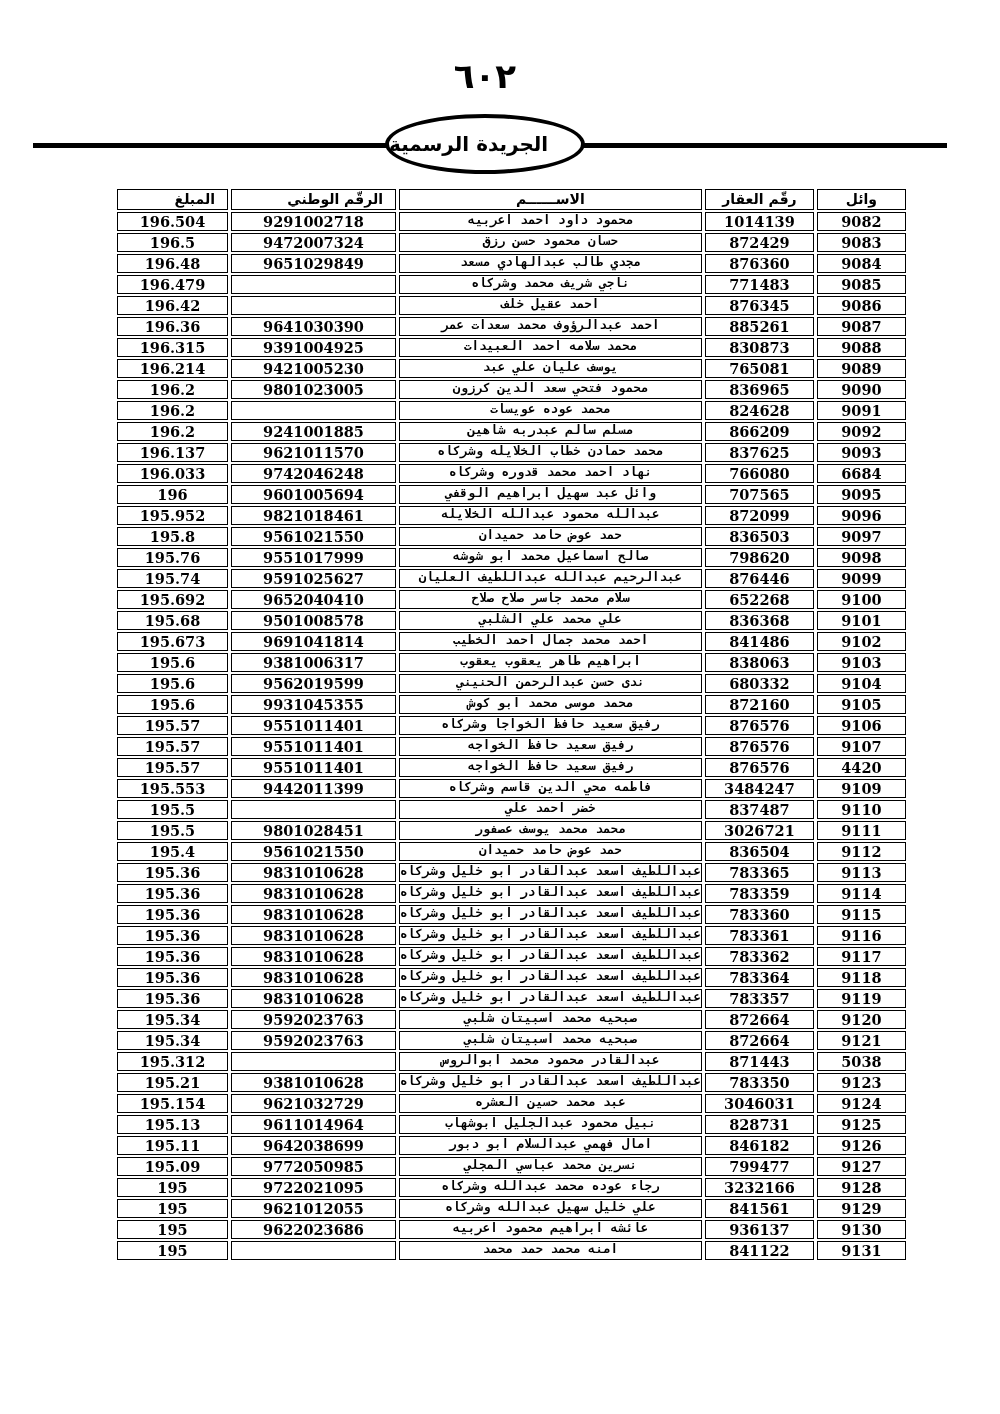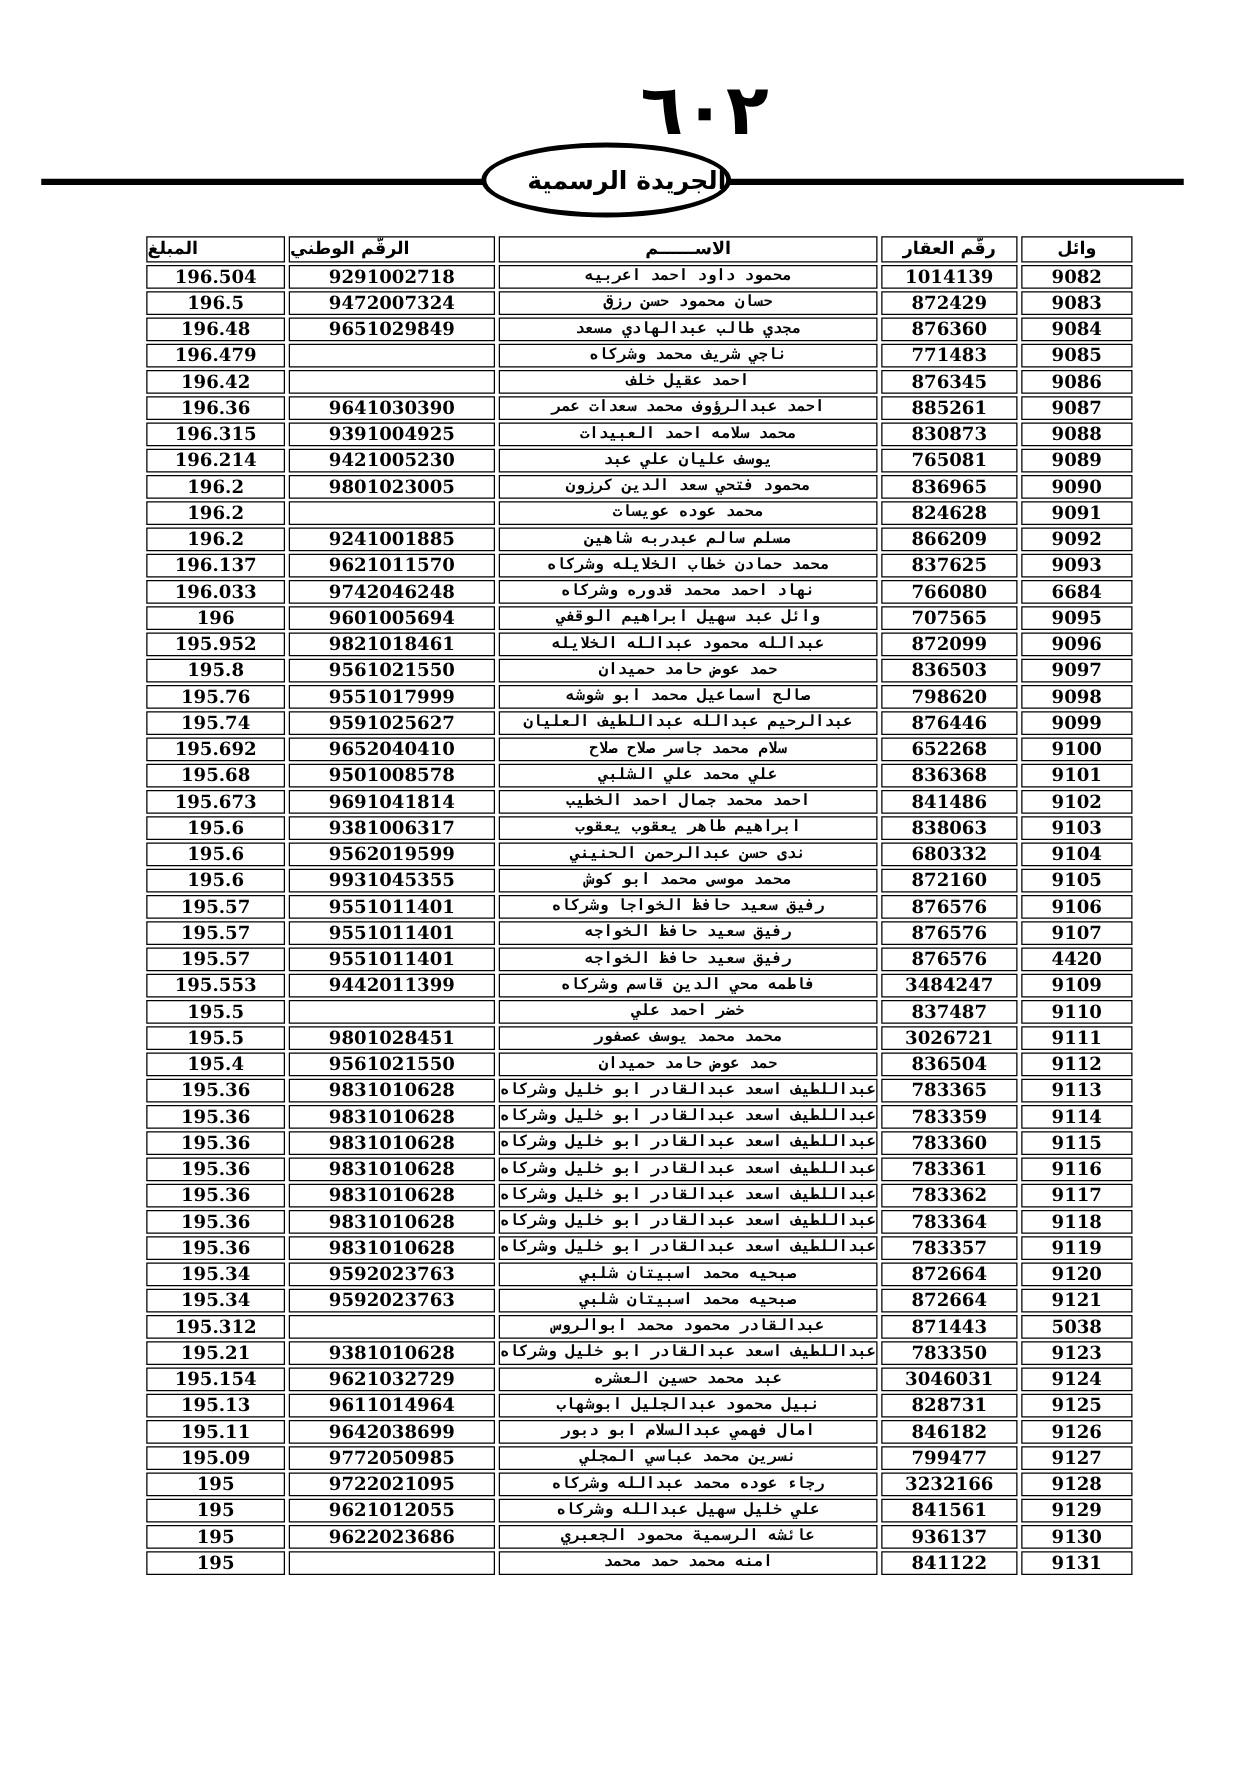--- a/index.html
+++ b/index.html
@@ -6,40 +6,40 @@
   body {
     width: 1000px; height: 1414px;
     background: #ffffff;
     position: relative;
     font-family: "DejaVu Sans", sans-serif;
     color: #000;
   }
   .page-number {
     position: absolute;
     top: 56px; left: 355px; width: 260px;
-    text-align: right;
-    font-size: 56px; font-weight: bold;
+    text-align: center;
+    font-size: 34px; font-weight: bold;
     letter-spacing: 4px;
   }
   .header-rule {
     position: absolute;
     top: 143px; left: 33px;
     width: 914px; height: 5px;
     background: #000;
   }
   .gazette-ellipse {
     position: absolute;
     top. : 0;
     top: 114px; left: 385px;
     width: 200px; height: 60px;
     box-sizing: border-box;
     border: 4.5px solid #000;
     border-radius: 50%;
     background: #fff;
-    display: flex; align-items: center; justify-content: flex-end;
+    display: flex; align-items: center; justify-content: flex-start;
     font-size: 20px; font-weight: bold;
     z-index: 2;
   }
   table.records {
     position: absolute;
     top: 187px; left: 114px;
     direction: rtl;
     border-collapse: separate;
     border-spacing: 3px 2px;
     table-layout: fixed;
@@ -55,21 +55,21 @@
     line-height: 17px;
     overflow: hidden;
     white-space: nowrap;
   }
   table.records th {
     height: 19px; line-height: 19px;
     font-size: 14px;
     font-family: "DejaVu Sans", sans-serif;
   }
   table.records th.al-start {
-    text-align: left;
+    text-align: right;
     padding-right: 12px;
   }
   td.num-cell {
     font-family: "DejaVu Serif", serif;
     font-size: 14.5px;
   }
   td.name-cell {
     font-family: Liberation Mono, monospace;
     font-size: 12.5px;
   }
@@ -435,21 +435,21 @@
       <tr>
         <td class="num-cell">9129</td>
         <td class="num-cell">841561</td>
         <td class="name-cell">علي خليل سهيل عبدالله وشركاه</td>
         <td class="num-cell">9621012055</td>
         <td class="num-cell">195</td>
       </tr>
       <tr>
         <td class="num-cell">9130</td>
         <td class="num-cell">936137</td>
-        <td class="name-cell">عائشه الرسمية محمود الجعبري</td>
+        <td class="name-cell">عائشه ابراهيم محمود اعربيه</td>
         <td class="num-cell">9622023686</td>
         <td class="num-cell">195</td>
       </tr>
       <tr>
         <td class="num-cell">9131</td>
         <td class="num-cell">841122</td>
         <td class="name-cell">امنه محمد حمد محمد</td>
         <td class="num-cell"></td>
         <td class="num-cell">195</td>
       </tr>

